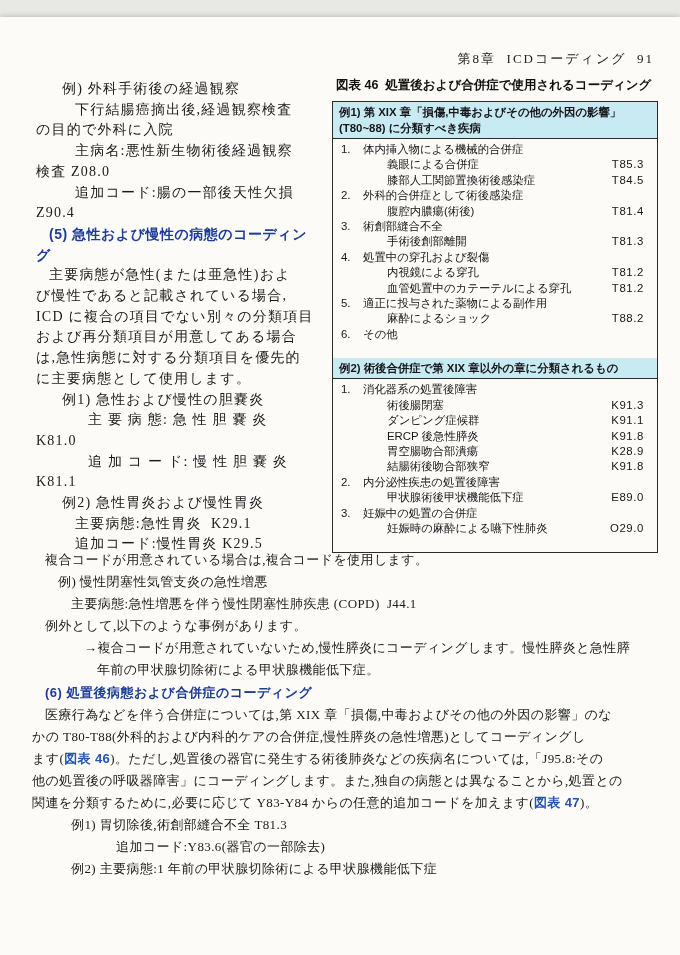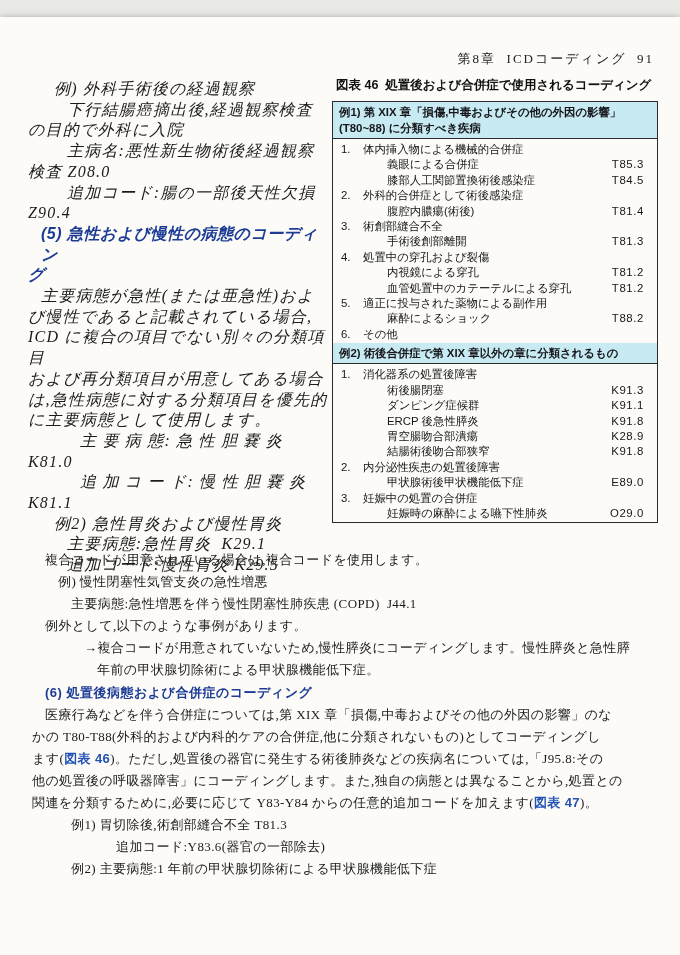--- a/index.html
+++ b/index.html
@@ -10,22 +10,22 @@
     box-shadow:0 0 6px rgba(0,0,0,.25);
   }
   .page-header{
     position:absolute;top:33px;right:26px;
     font-size:13px;letter-spacing:2px;color:#222;
     font-family:"Liberation Serif","DejaVu Serif",serif;
     white-space:pre;
   }
   
   .left-col{
-    position:absolute;left:28px;top:62px;width:304px;
-    font-size:16px;line-height:20.7px;letter-spacing:1.2px;font-style:italic;
+    position:absolute;left:36px;top:62px;width:304px;
+    font-size:14px;line-height:20.7px;letter-spacing:1.2px;
   }
   .line{white-space:pre-wrap;}
   .ind-0{padding-left:0;}
   .ind-1{padding-left:13px;}
   .ind-2{padding-left:26px;}
   .ind-3{padding-left:39px;}
   .ind-4{padding-left:52px;}
   .ind-5{padding-left:65px;}
   .ind-6{padding-left:84px;}
   .sec-heading{
@@ -48,21 +48,21 @@
     border:1.6px solid #2b2b2b;background:#fcfbf7;
     font-family:"Liberation Sans","DejaVu Sans",sans-serif;
     font-size:11.4px;color:#17171a;
   }
   .tbl-band{
     background:var(--table-band-bg,#c7eaf3);
     border-bottom:1.4px solid #2b2b2b;
     padding:2px 6px;font-weight:bold;line-height:16px;
   }
   .tbl-band + .tbl-body{padding-top:3px;}
-  .tbl-body{padding-bottom:1px;}
+  .tbl-body{padding-bottom:16px;}
   .tbl-row{position:relative;line-height:15.4px;padding-left:8px;}
   .tbl-row .num{display:inline-block;width:22px;}
   .tbl-row.entry{padding-left:54px;}
   .tbl-row .code{
     position:absolute;right:13px;top:0;letter-spacing:.6px;
   }
   
   .bottom-col{
     position:absolute;left:32px;top:532px;width:622px;
     font-size:13px;line-height:22.1px;letter-spacing:.4px;
@@ -83,20 +83,21 @@
       <div class="line ind-3"><span>追加コード:腸の一部後天性欠損</span></div>
       <div class="line ind-0"><span>Z90.4</span></div>
       <div class="line ind-1 sec-heading"><span>(5) 急性および慢性の病態のコーディン</span></div>
       <div class="line ind-0 sec-heading"><span>グ</span></div>
       <div class="line ind-1"><span>主要病態が急性(または亜急性)およ</span></div>
       <div class="line ind-0"><span>び慢性であると記載されている場合,</span></div>
       <div class="line ind-0"><span>ICD に複合の項目でない別々の分類項目</span></div>
       <div class="line ind-0"><span>および再分類項目が用意してある場合</span></div>
       <div class="line ind-0"><span>は,急性病態に対する分類項目を優先的</span></div>
       <div class="line ind-0"><span>に主要病態として使用します。</span></div>
+      <div class="line ind-2"><span>例1) 急性および慢性の胆嚢炎</span></div>
       <div class="line ind-4"><span>主 要 病 態: 急 性 胆 嚢 炎</span></div>
       <div class="line ind-0"><span>K81.0</span></div>
       <div class="line ind-4"><span>追 加 コ ー ド: 慢 性 胆 嚢 炎</span></div>
       <div class="line ind-0"><span>K81.1</span></div>
       <div class="line ind-2"><span>例2) 急性胃炎および慢性胃炎</span></div>
       <div class="line ind-3"><span>主要病態:急性胃炎  K29.1</span></div>
       <div class="line ind-3"><span>追加コード:慢性胃炎 K29.5</span></div>
     </div>
 
   <div class="figure">
@@ -136,21 +137,21 @@
 
   <div class="bottom-col" id="bottom-col">
       <div class="line ind-1"><span>複合コードが用意されている場合は,複合コードを使用します。</span></div>
       <div class="line ind-2"><span>例) 慢性閉塞性気管支炎の急性増悪</span></div>
       <div class="line ind-3"><span>主要病態:急性増悪を伴う慢性閉塞性肺疾患 (COPD)  J44.1</span></div>
       <div class="line ind-1"><span>例外として,以下のような事例があります。</span></div>
       <div class="line ind-4"><span>→複合コードが用意されていないため,慢性膵炎にコーディングします。慢性膵炎と急性膵</span></div>
       <div class="line ind-5"><span>年前の甲状腺切除術による甲状腺機能低下症。</span></div>
       <div class="line ind-1 sec-heading"><span>(6) 処置後病態および合併症のコーディング</span></div>
       <div class="line ind-1"><span>医療行為などを伴う合併症については,第 XIX 章「損傷,中毒およびその他の外因の影響」のな</span></div>
-      <div class="line ind-0"><span>かの T80-T88(外科的および内科的ケアの合併症,他に分類されないもの)としてコーディングし</span></div>
+      <div class="line ind-0"><span>かの T80-T88(外科的および内科的ケアの合併症,慢性膵炎の急性増悪)としてコーディングし</span></div>
       <div class="line ind-0"><span>ます(</span><span class="fig-ref">図表 46</span><span>)。ただし,処置後の器官に発生する術後肺炎などの疾病名については,「J95.8:その</span></div>
       <div class="line ind-0"><span>他の処置後の呼吸器障害」にコーディングします。また,独自の病態とは異なることから,処置との</span></div>
       <div class="line ind-0"><span>関連を分類するために,必要に応じて Y83-Y84 からの任意的追加コードを加えます(</span><span class="fig-ref">図表 47</span><span>)。</span></div>
       <div class="line ind-3"><span>例1) 胃切除後,術創部縫合不全 T81.3</span></div>
       <div class="line ind-6"><span>追加コード:Y83.6(器官の一部除去)</span></div>
       <div class="line ind-3"><span>例2) 主要病態:1 年前の甲状腺切除術による甲状腺機能低下症</span></div>
     </div>
 </div>
 
 </body></html>

